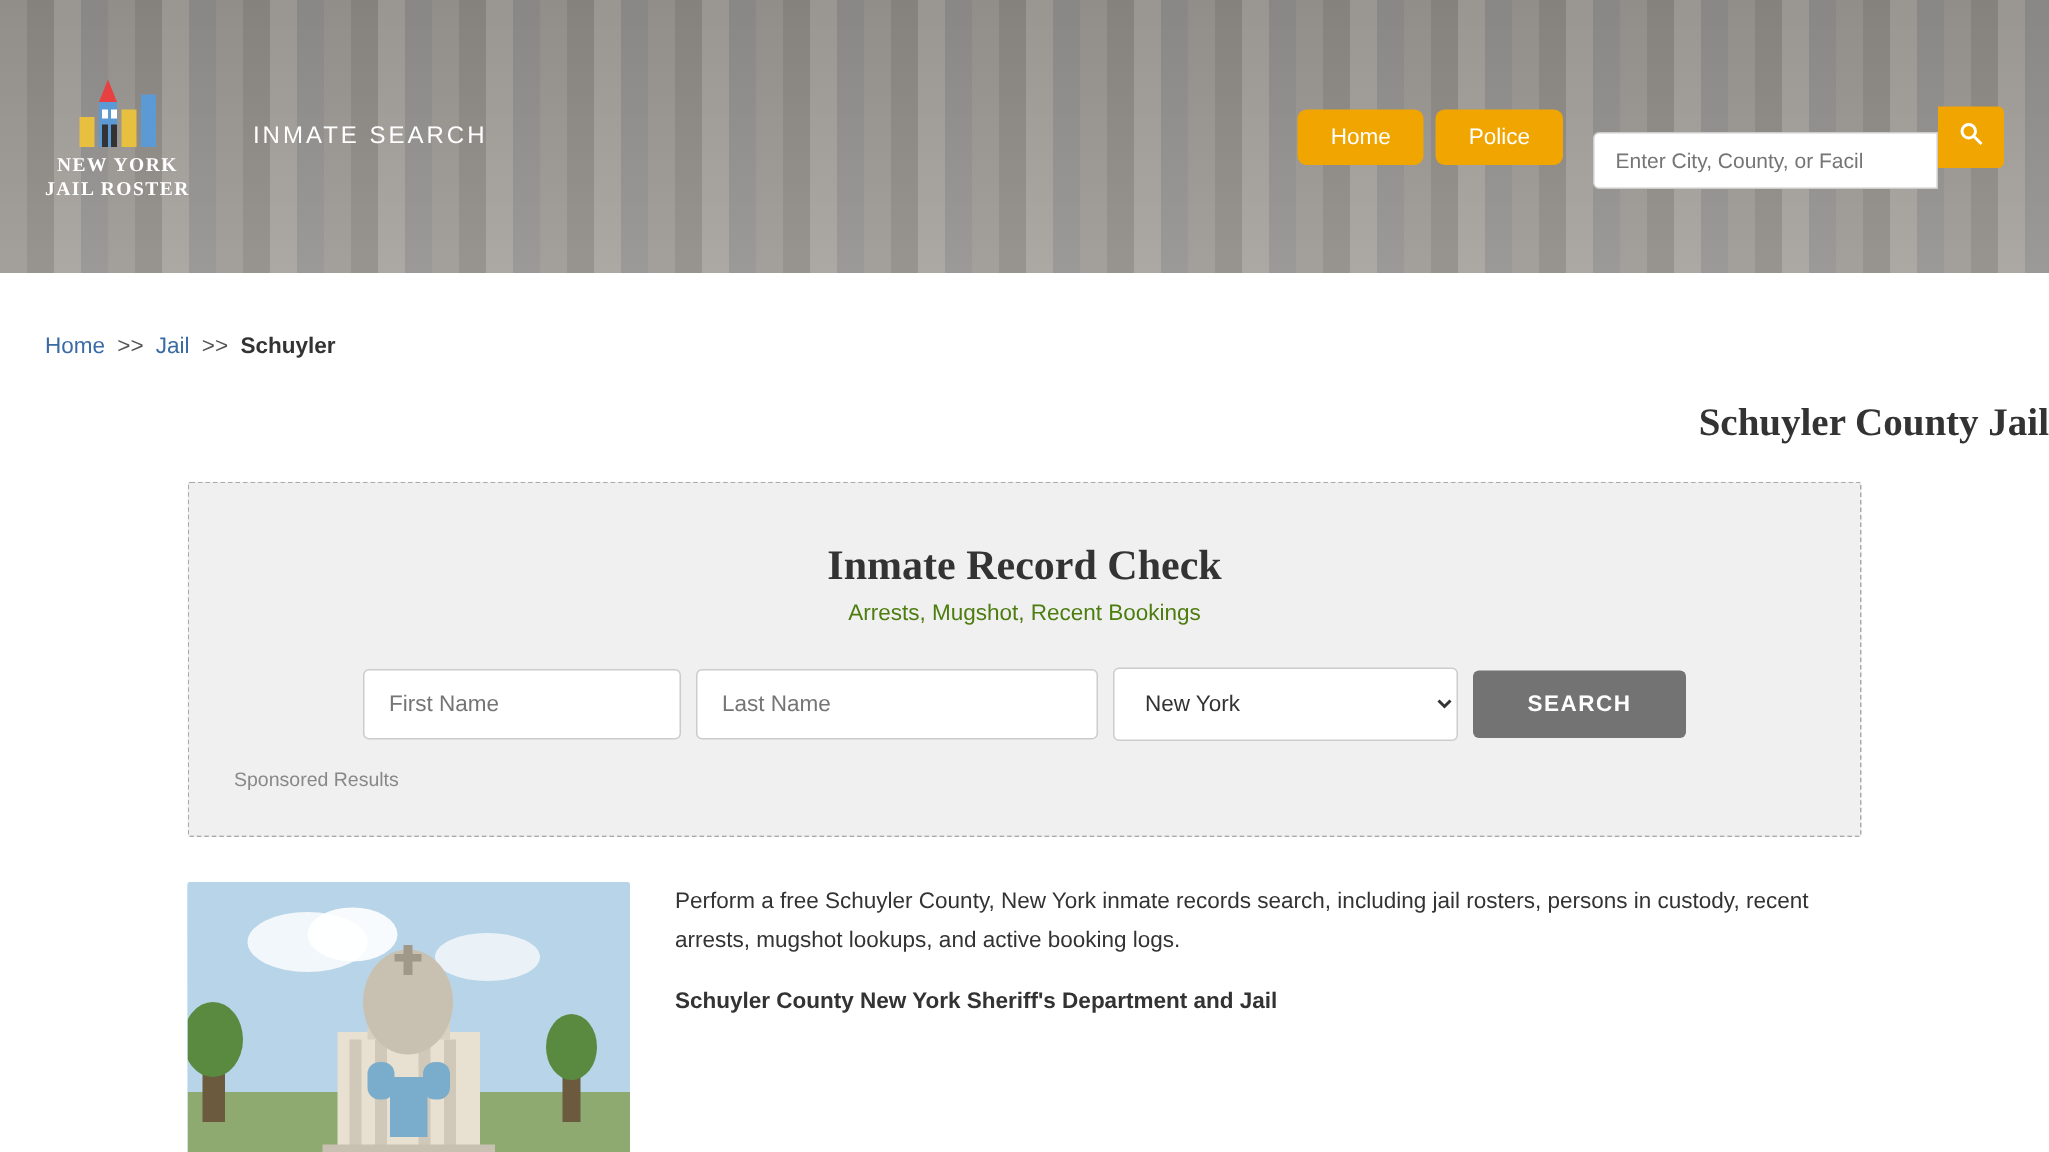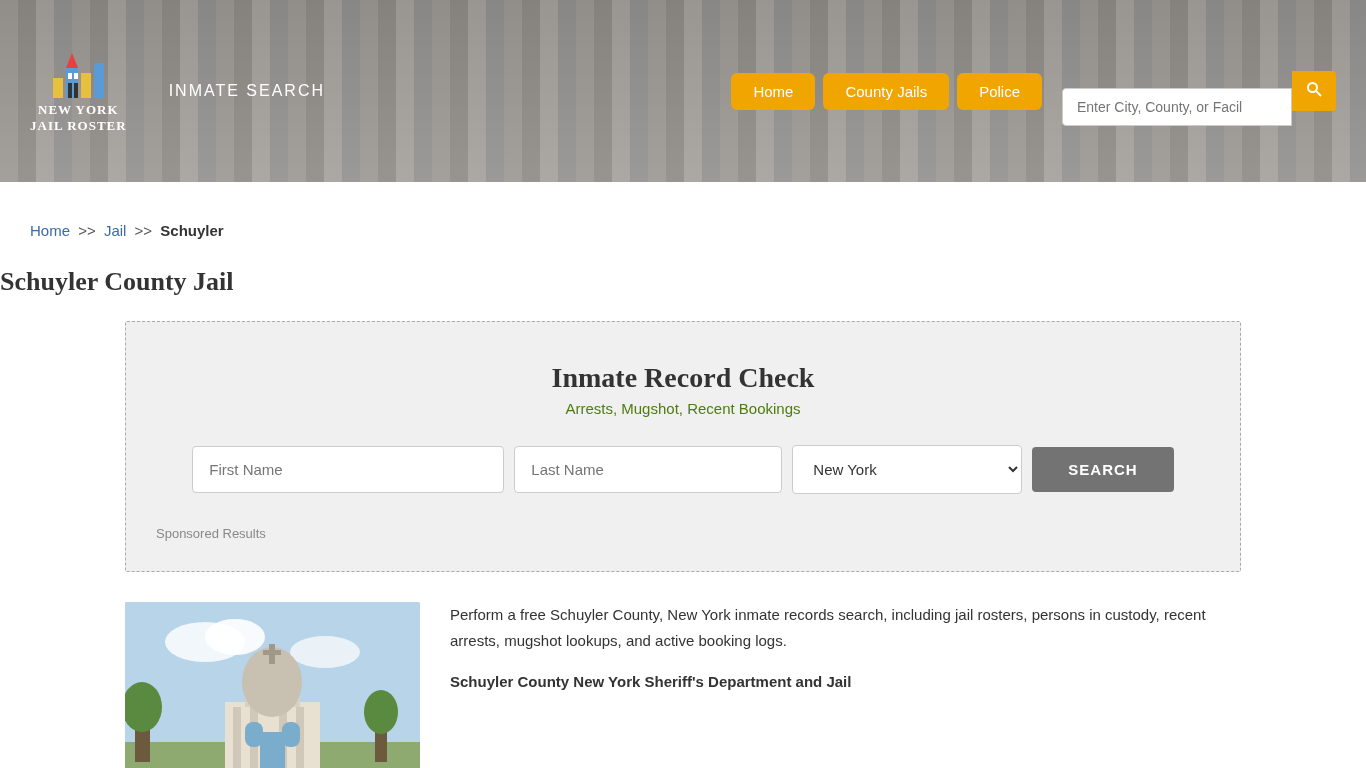--- a/index.html
+++ b/index.html
@@ -122,21 +122,21 @@
       color: #555;
       margin: 0 4px;
     }
     .breadcrumb .current {
       font-weight: bold;
       color: #333;
     }
 
     
     .page-title {
-      text-align: left;
+      text-align: right;
       font-size: 26px;
       font-weight: bold;
       margin: 10px 0 24px;
       color: #333;
       font-family: Georgia, serif;
     }
 
     
     .search-panel {
       margin: 0 125px;
@@ -169,21 +169,21 @@
     .field-input {
       padding: 14px 16px;
       font-size: 15px;
       border: 1px solid #ccc;
       border-radius: 4px;
       font-family: Arial, sans-serif;
       outline: none;
       color: #888;
       background: #fff;
     }
-    .field-first { width: 312px; }
+    .field-first { width: 212px; }
     .field-last { width: 268px; }
     .field-state {
       width: 230px;
       padding: 14px 16px;
       font-size: 15px;
       border: 1px solid #ccc;
       border-radius: 4px;
       font-family: Arial, sans-serif;
       background: #fff;
       color: #333;
@@ -195,21 +195,21 @@
       color: #fff;
       border: none;
       border-radius: 4px;
       font-size: 15px;
       font-weight: bold;
       letter-spacing: 1px;
       cursor: pointer;
       font-family: Arial, sans-serif;
     }
     .sponsored {
-      margin-top: 32px;
+      margin-top: 18px;
       font-size: 13px;
       color: #888;
       font-family: Arial, sans-serif;
     }
 
     
     .content-section {
       display: flex;
       padding: 30px 125px;
       gap: 30px;
@@ -261,21 +261,20 @@
       <div class="logo-text">
         <span>NEW YORK</span><br>
         <span>JAIL ROSTER</span>
       </div>
     </div>
 
     <span class="inmate-search-label">INMATE SEARCH</span>
 
     <nav class="nav-links">
       <button class="nav-btn nav-btn-home">Home</button>
-      <button class="nav-btn nav-btn-county">County Jails</button>
       <button class="nav-btn nav-btn-police">Police</button>
     </nav>
 
     <div class="search-area">
       <input class="search-input" type="text" placeholder="Enter City, County, or Facil" style="">
       <button class="search-btn-header">
         <svg width="16" height="16" viewBox="0 0 16 16" fill="white">
           <circle cx="6.5" cy="6.5" r="4.5" stroke="white" stroke-width="2" fill="none"></circle>
           <line x1="10" y1="10" x2="15" y2="15" stroke="white" stroke-width="2"></line>
         </svg>

